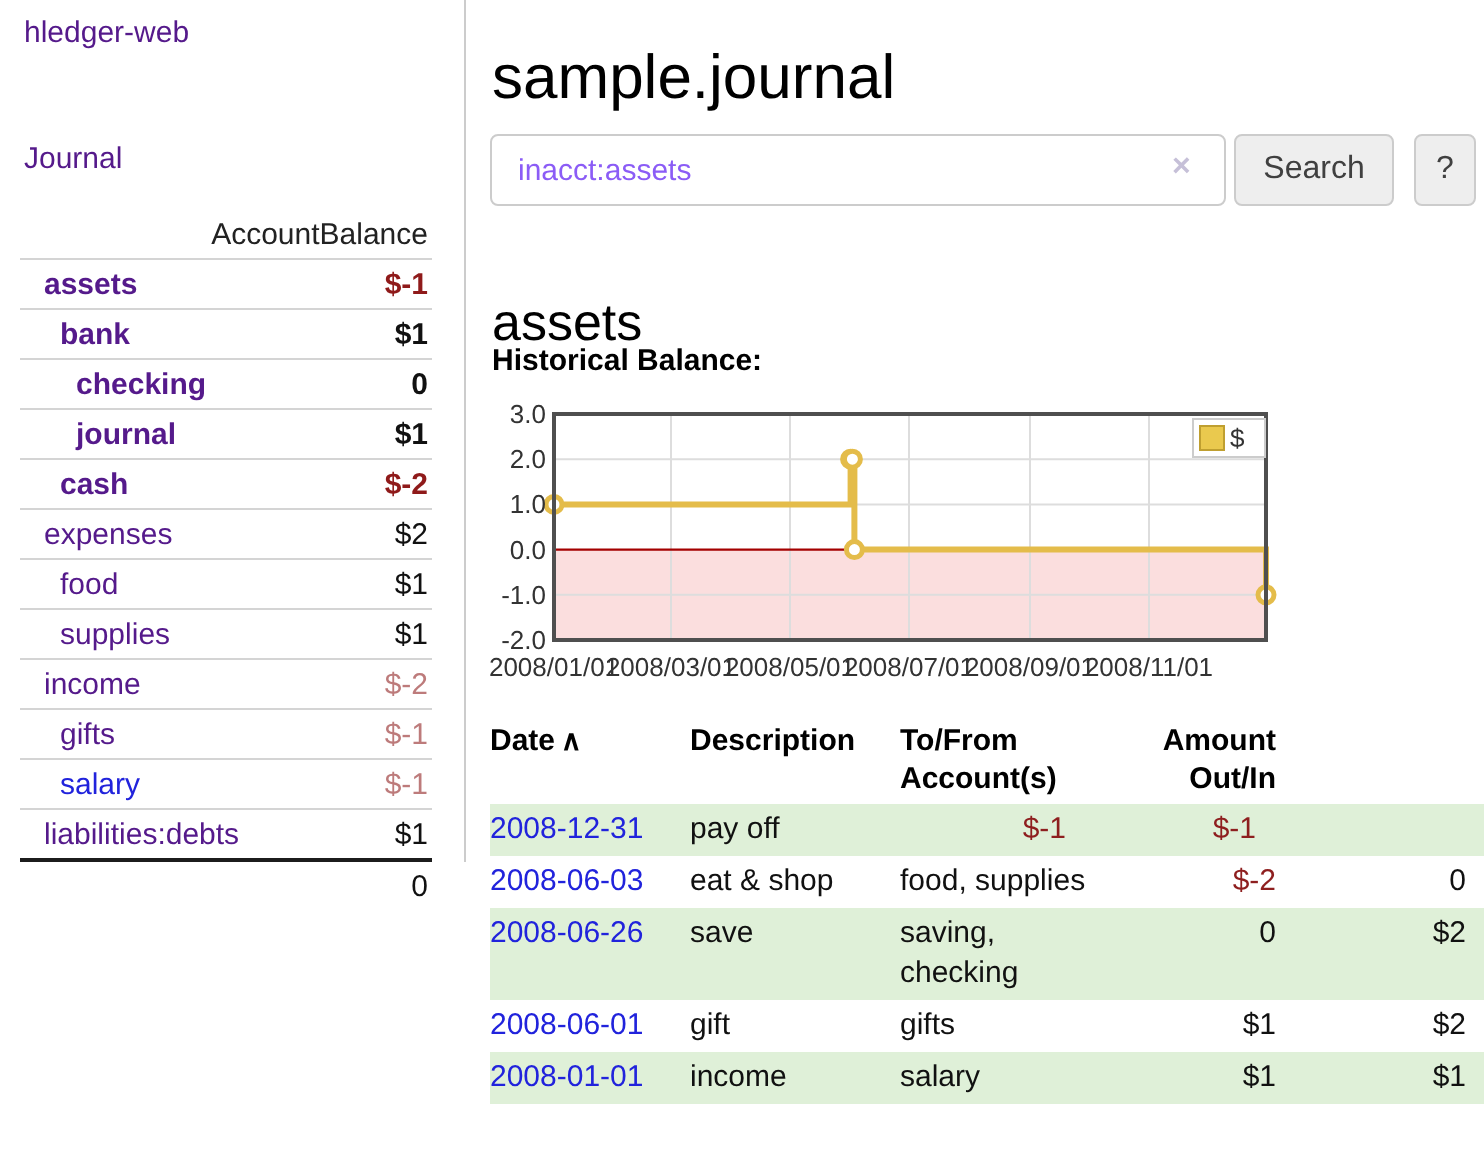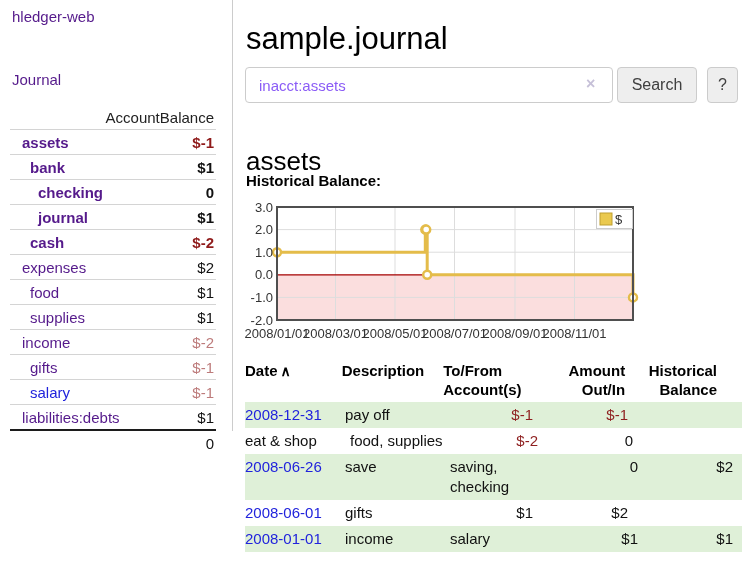--- a/index.html
+++ b/index.html
@@ -35,21 +35,21 @@
     border-radius:4px;font-family:"Liberation Sans",sans-serif;font-size:16px;color:#404040;cursor:pointer;}
   .btn.search{left:372px;width:80px;}
   .btn.help{left:462px;width:31px;}
   
   .account-heading{position:absolute;left:246px;top:122px;font-size:26px;font-weight:400;line-height:34px;color:#000;}
   .chart-title{position:absolute;left:246px;top:172px;font-size:15px;font-weight:bold;color:#000;}
   .chart-svg{position:absolute;left:245px;top:198px;overflow:visible;}
   .chart-svg text{fill:#333;font-size:13px;font-family:"Liberation Sans",sans-serif;}
   
   .register{position:absolute;left:245px;top:361px;width:497px;font-size:15px;}
-  .reg-header{display:flex;font-weight:bold;line-height:19px;padding-right:25px;margin-bottom:3px;color:#000;}
+  .reg-header{display:flex;font-weight:bold;line-height:19px;padding-right:14px;margin-bottom:3px;color:#000;}
   .c-date{width:100px;}
   .c-desc{width:105px;}
   .c-acct{width:105px;}
   .c-amt{width:83px;text-align:right;}
   .c-bal{width:95px;text-align:right;}
   .sort-icon{font-weight:900;font-size:14px;margin-left:3px;}
   .reg-row{display:flex;padding:3px 9px 3px 0;line-height:20px;}
   .reg-row.striped{background:#dff0d8;}
   .date-link{color:#2123dc;cursor:pointer;}
   .c-amt.neg,.c-bal.neg{color:#8e1f1f;}
@@ -186,44 +186,45 @@
 </svg>
 
 <div class="register">
   <div class="reg-header">
     <div class="c-date">
       <span>Date</span><span class="sort-icon">∧</span>
     </div>
     <div class="c-desc">Description</div>
     <div class="c-acct">To/From Account(s)</div>
     <div class="c-amt">Amount Out/In</div>
-    <div class="c-bal">Historical Balance</div>
   </div>
 
   <div class="reg-row striped">
     <div class="c-date"><span class="date-link">2008-12-31</span></div>
     <div class="c-desc">pay off</div>
     <div class="c-amt neg">$-1</div>
     <div class="c-bal neg">$-1</div>
   </div>
   <div class="reg-row">
+    <div class="c-date"><span class="date-link">2008-06-03</span></div>
     <div class="c-desc">eat &amp; shop</div>
     <div class="c-acct">food, supplies</div>
     <div class="c-amt neg">$-2</div>
     <div class="c-bal">0</div>
   </div>
   <div class="reg-row striped">
     <div class="c-date"><span class="date-link">2008-06-26</span></div>
     <div class="c-desc">save</div>
     <div class="c-acct">saving, checking</div>
     <div class="c-amt">0</div>
     <div class="c-bal">$2</div>
   </div>
   <div class="reg-row">
     <div class="c-date"><span class="date-link">2008-06-01</span></div>
+    <div class="c-desc">gift</div>
     <div class="c-acct">gifts</div>
     <div class="c-amt">$1</div>
     <div class="c-bal">$2</div>
   </div>
   <div class="reg-row striped">
     <div class="c-date"><span class="date-link">2008-01-01</span></div>
     <div class="c-desc">income</div>
     <div class="c-acct">salary</div>
     <div class="c-amt">$1</div>
     <div class="c-bal">$1</div>

